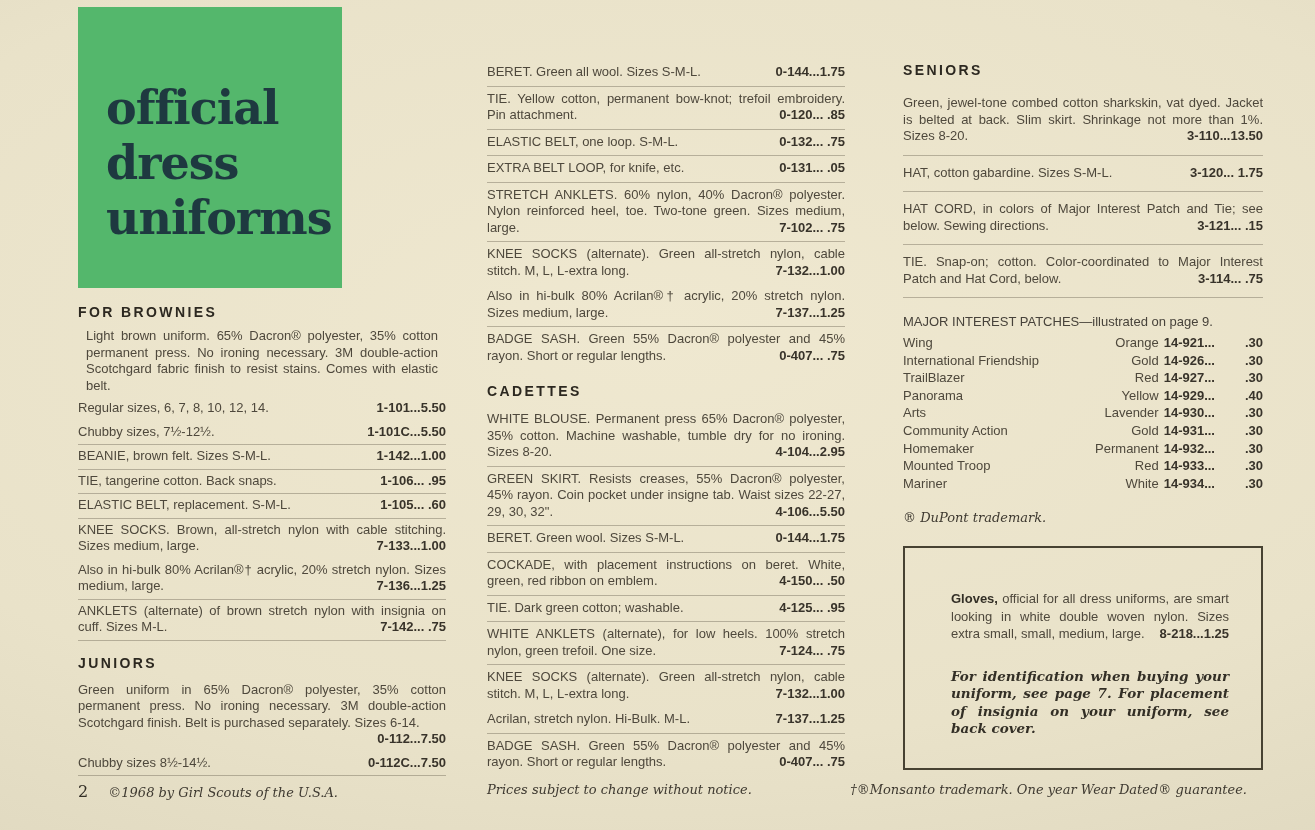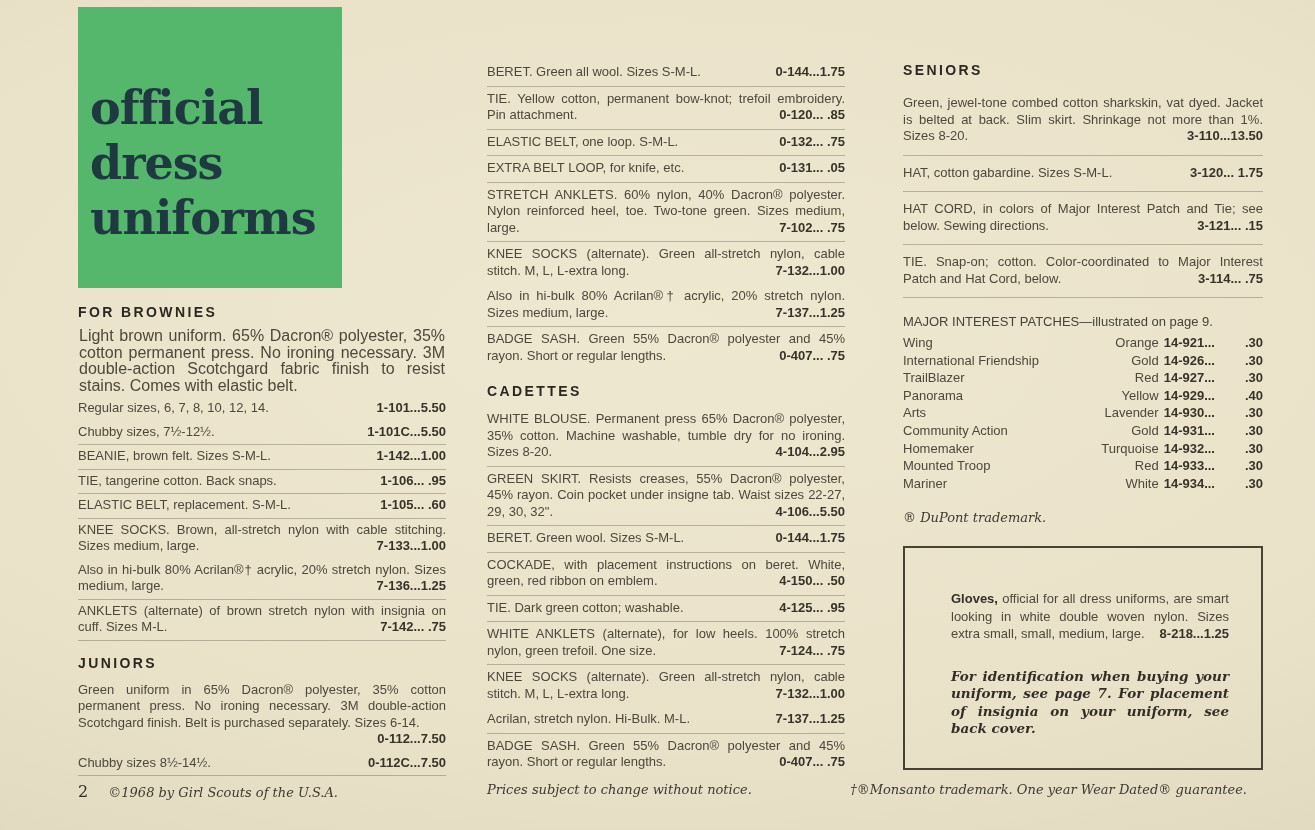--- a/index.html
+++ b/index.html
@@ -7,26 +7,26 @@
   .page{
     position:relative;width:1315px;height:830px;overflow:hidden;
     background:radial-gradient(ellipse 120% 90% at 50% 40%, #efe8d0 0%, #e9e2c9 55%, #ded7be 90%, #d2cbb1 100%);
     font-family:"Liberation Sans","DejaVu Sans",sans-serif;color:#4e483c;
   }
   .col{position:absolute;}
   .col-left{left:78px;top:7px;width:368px;}
   .col-mid{left:487px;top:60px;width:358px;}
   .col-right{left:903px;top:60px;width:360px;}
 
-  .green-box{width:264px;height:281px;background:#54b76c;padding:74px 10px 0 12px;margin-bottom:16px;}
+  .green-box{width:264px;height:281px;background:#54b76c;padding:74px 10px 0 28px;margin-bottom:16px;}
   .title-line{font-family:"DejaVu Serif","Liberation Serif",serif;font-weight:bold;font-size:46px;line-height:55px;color:#1e3940;letter-spacing:-1px;}
 
   .heading{font-size:14px;font-weight:bold;letter-spacing:2.4px;color:#2c2820;margin:14px 0 8px;}
   .col-right .heading{margin-top:2px;}
-  .para{font-size:16px;line-height:16.5px;margin:0 1px 3px;text-align:justify;}
+  .para{font-size:13px;line-height:16.5px;margin:0 8px 3px;text-align:justify;}
 
   .item{display:flow-root;font-size:13px;line-height:16.5px;padding:4px 0 5px;text-align:justify;}
   .col-left .item{padding:3px 0 4px;}
   .col-right .item{padding:9px 0 10px;}
   .item .price{float:right;font-weight:bold;color:#38332a;margin-left:8px;white-space:nowrap;}
   .rule{border-bottom:1px solid rgba(95,88,70,0.38);}
 
   .patches-heading{font-size:13px;margin:16px 0 5px;color:#47423a;}
   .patch-row{display:flex;align-items:baseline;font-size:13px;line-height:17.6px;}
   .patch-name{flex:1;}
@@ -236,21 +236,21 @@
       <span class="patch-price">.30</span>
     </div>
     <div class="patch-row">
       <span class="patch-name">Community Action</span>
       <span class="patch-color">Gold</span>
       <span class="patch-code">14-931...</span>
       <span class="patch-price">.30</span>
     </div>
     <div class="patch-row">
       <span class="patch-name">Homemaker</span>
-      <span class="patch-color">Turquoise</span>
+      <span class="patch-color">Permanent</span>
       <span class="patch-code">14-932...</span>
       <span class="patch-price">.30</span>
     </div>
     <div class="patch-row">
       <span class="patch-name">Mounted Troop</span>
       <span class="patch-color">Red</span>
       <span class="patch-code">14-933...</span>
       <span class="patch-price">.30</span>
     </div>
     <div class="patch-row">

